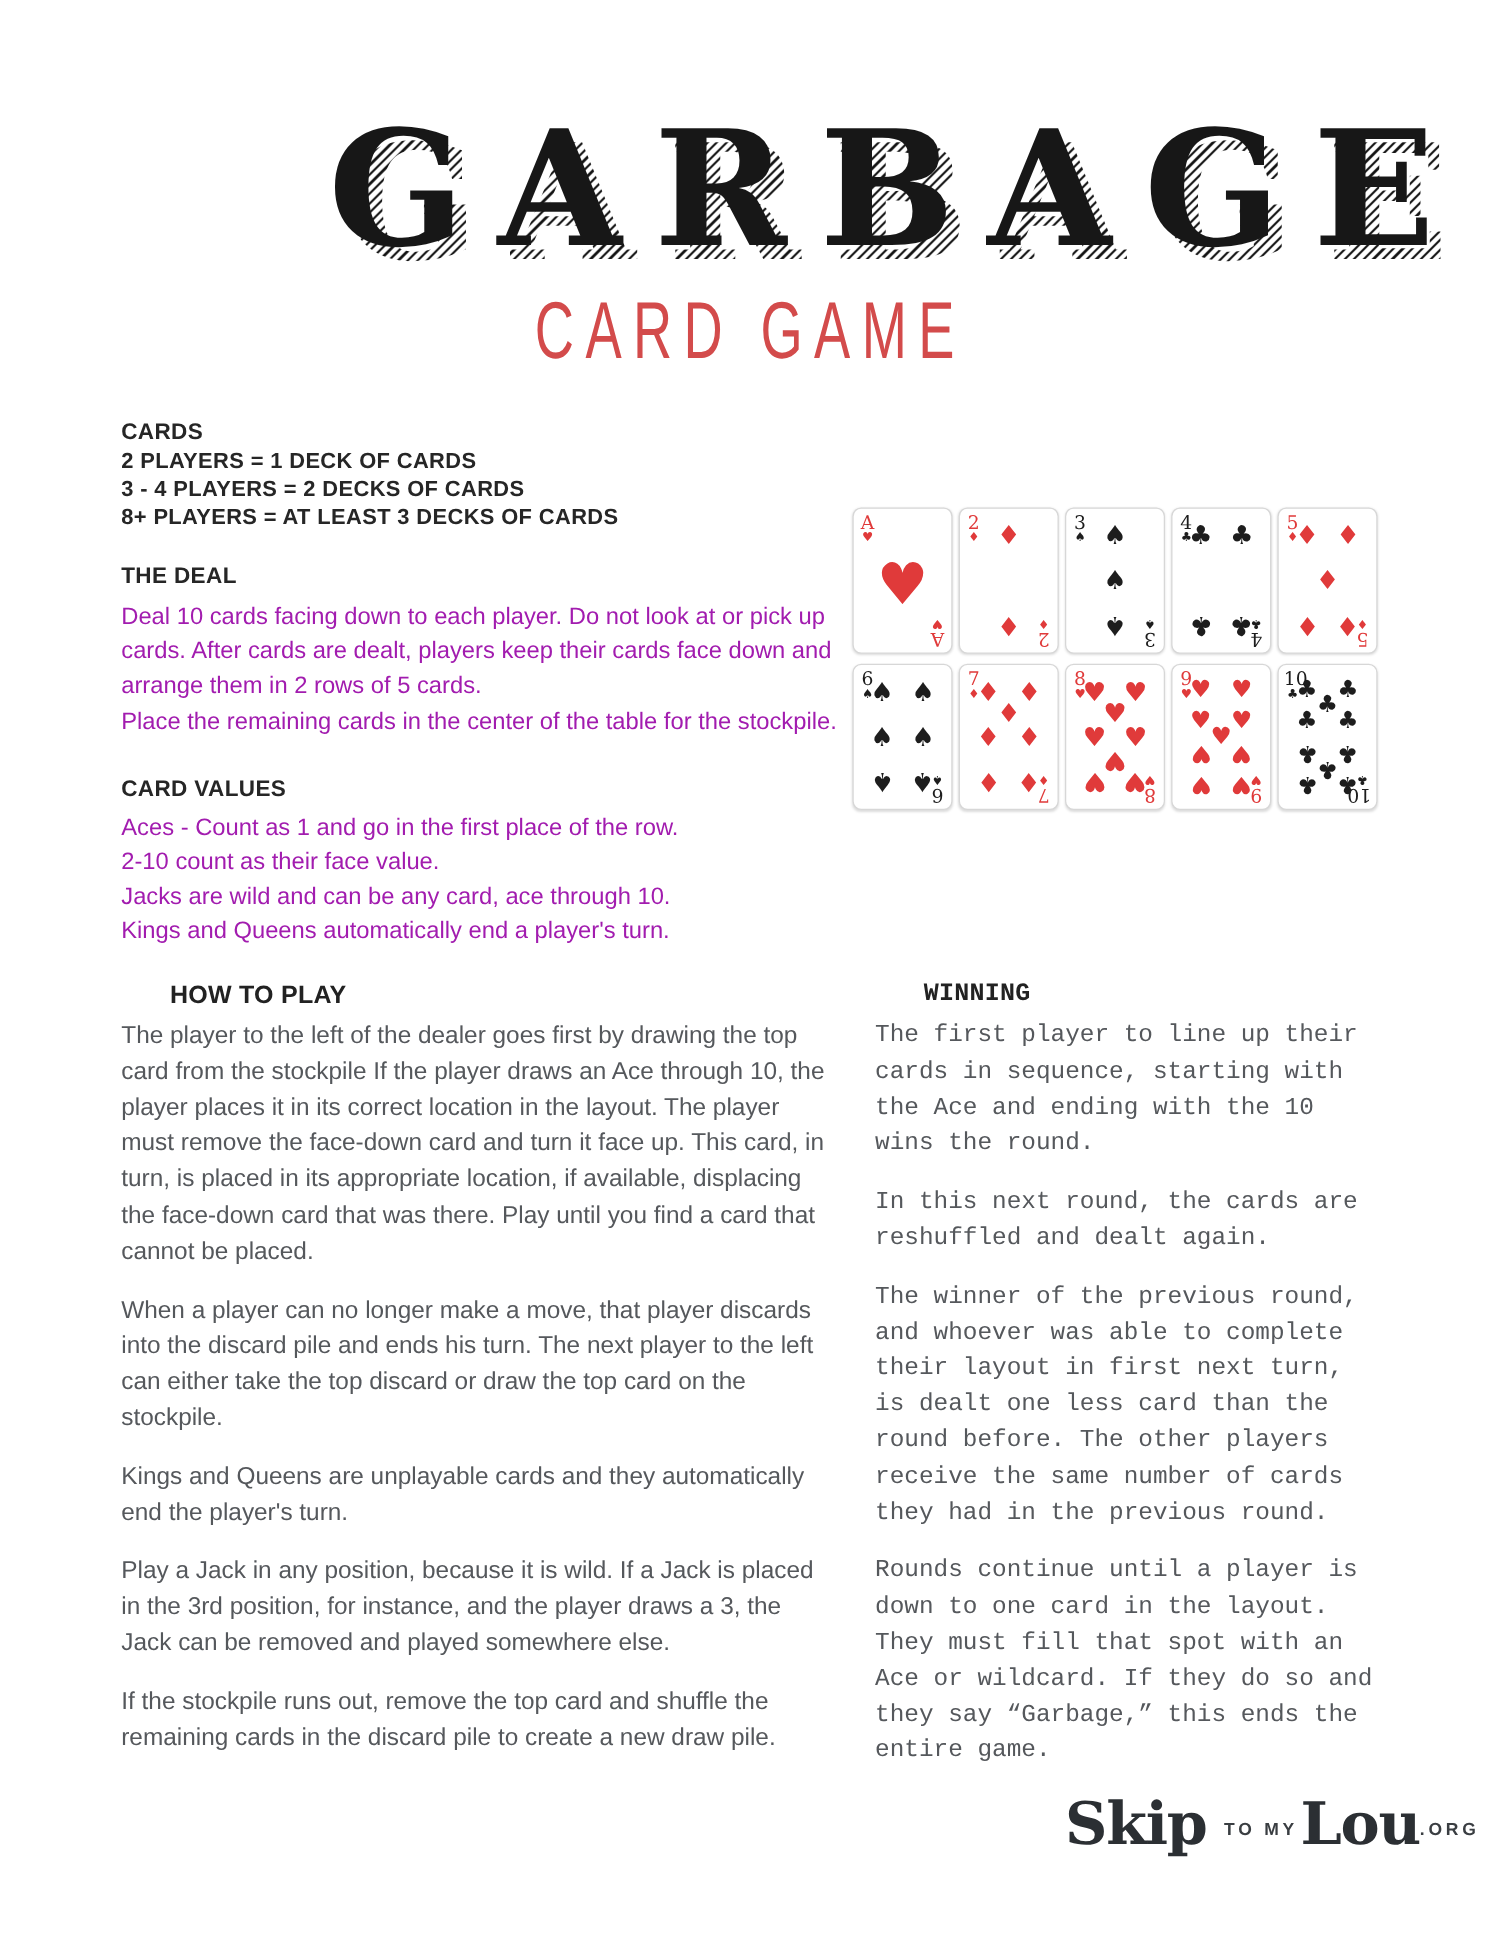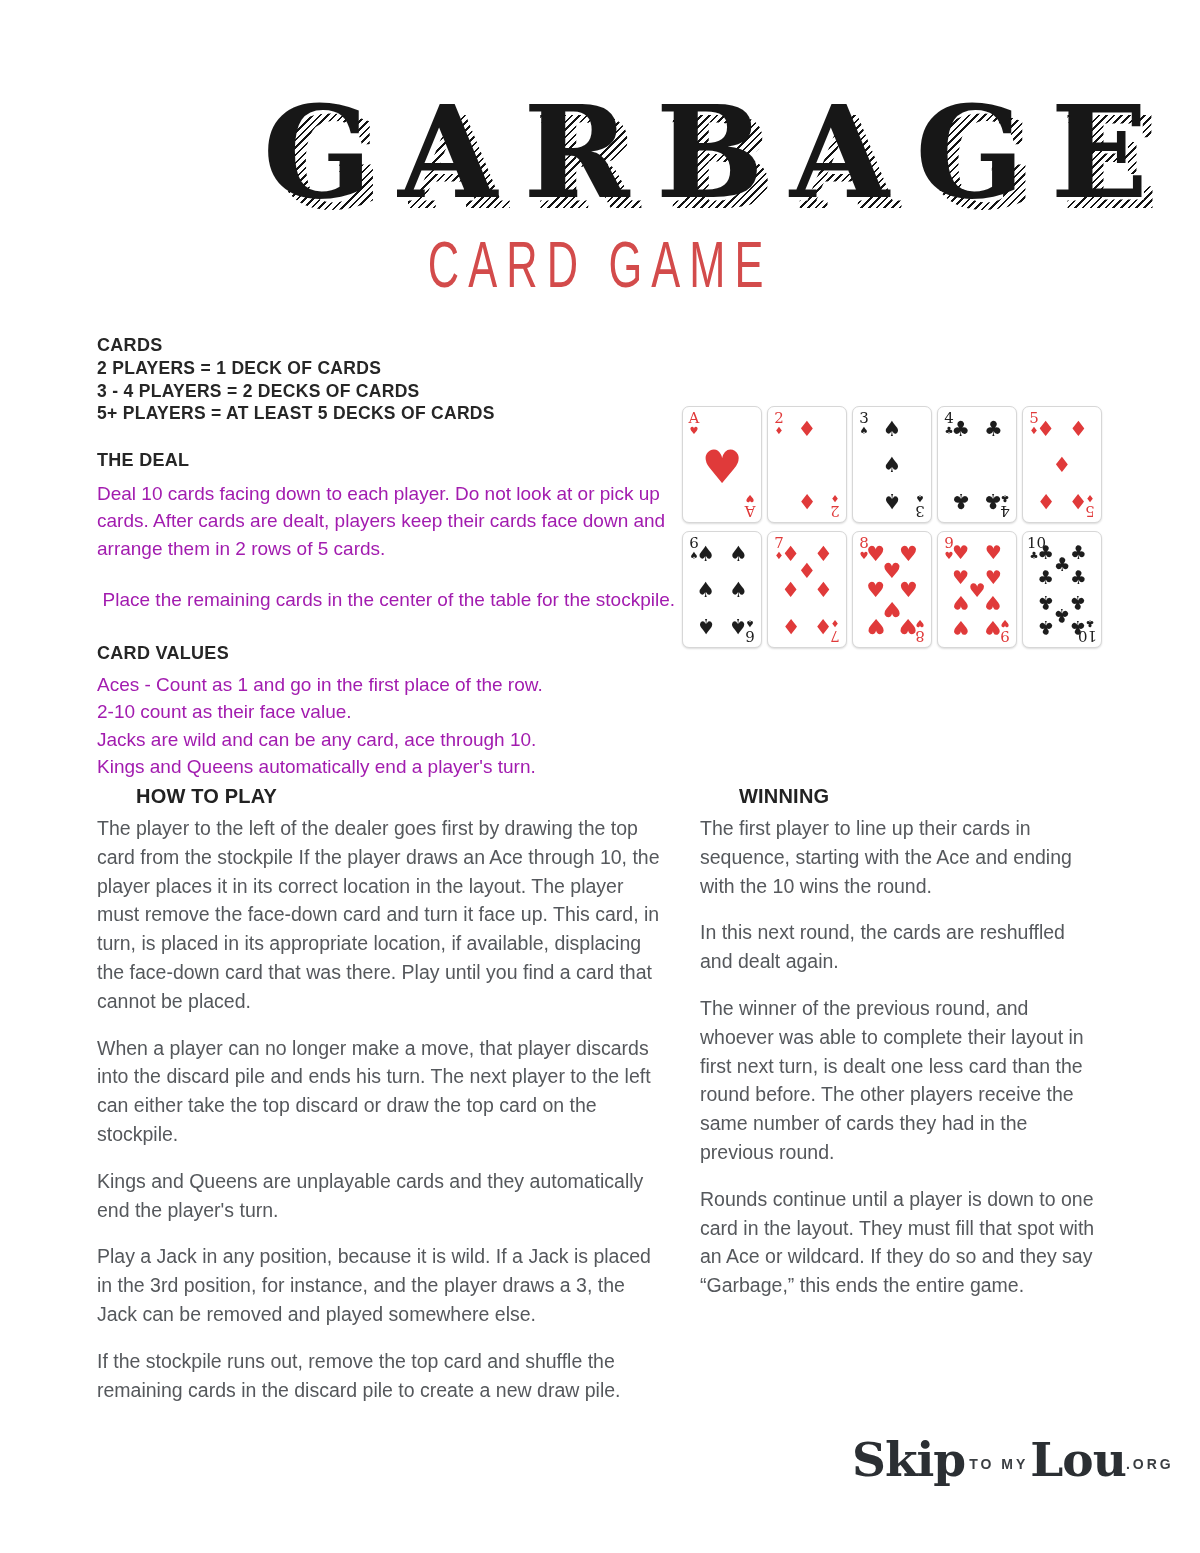--- a/index.html
+++ b/index.html
@@ -32,21 +32,21 @@
   
   .intro { position:absolute; left:97px; top:334px; width:578px; }
   .hd {
     font-size:18px; font-weight:700; color:#262626; letter-spacing:.3px;
     line-height:23px;
   }
   .bold-line { font-size:17.5px; font-weight:700; color:#262626; letter-spacing:.3px; line-height:22.5px; }
   .body-p { font-size:19px; color:#a21caf; line-height:27.5px; }
   .deal-block { margin-top:24px; }
   .deal-block .hd { margin-bottom:8px; }
-  .deal-block .body-p + .body-p { margin-top:24px;text-align:right; }
+  .deal-block .body-p + .body-p { margin-top:2px; }
   .values-block { margin-top:28px; }
   .values-block .hd { margin-bottom:6px; }
 
   
   .cards-grid {
     position:absolute; left:682px; top:406px; width:422px;
     display:grid; grid-template-columns:repeat(5,80px); gap:8px 5px;
   }
   .card {
     position:relative; width:80px; height:117px; background:#fff;
@@ -65,54 +65,54 @@
   }
   .card .pip.flip { transform:translate(-50%,-50%) rotate(180deg); }
   .card .pip.big { font-size:46px; }
   .card .pip.small { font-size:19px; }
   .red { color:#e03a3a; }
   .blk { color:#1d1d1d; }
 
   
   .col { position:absolute; top:784px; }
   .col-left  { left:97px;  width:566px; }
-  .col-right { left:700px; width:400px; }
+  .col-right { left:700px; width:400px;font-family:Liberation Mono, monospace; }
   .col h3 { font-size:20px; font-weight:700; color:#222; letter-spacing:.2px; line-height:1.2; margin-bottom:6px;margin-left:39px; }
   .col p { font-size:19.5px; color:#55585c; line-height:28.8px; margin-bottom:18px; }
 
   
   .logo { position:absolute; left:852px; top:1432px; white-space:nowrap; color:#2b2f33; }
   .logo .script {
     font-family:"DejaVu Serif", serif; font-weight:700;
     font-size:47px; letter-spacing:-1px;
   }
   .logo .caps {
     font-family:"Liberation Sans", sans-serif; font-size:14px; font-weight:700;
     letter-spacing:3px; color:#3a3e42; position:relative; top:-7px;
   }
-  .logo .caps.tomy { margin-left:4px; margin-right:2px; }
+  .logo .caps.tomy { margin-left:14px; margin-right:2px; }
 </style>
 </head>
 <body>
 
 <div class="page">
 
   <div class="title-wrap">
     <span class="title-text" data-text="GARBAGE">GARBAGE</span>
   </div>
   <div class="subtitle-wrap">
     <span class="subtitle">CARD GAME</span>
   </div>
 
   <div class="intro">
     <div class="cards-block">
       <div class="hd">CARDS</div>
       <div class="bold-line">2 PLAYERS = 1 DECK OF CARDS</div>
       <div class="bold-line">3 - 4 PLAYERS =  2 DECKS OF CARDS</div>
-      <div class="bold-line">5+ PLAYERS = AT LEAST 5 DECKS OF CARDS</div>
+      <div class="bold-line">8+ PLAYERS = AT LEAST 3 DECKS OF CARDS</div>
     </div>
 
     <div class="deal-block">
       <div class="hd">THE DEAL</div>
       <p class="body-p">Deal 10 cards facing down to each player. Do not look at or pick up cards.  After cards are dealt, players keep their cards face down and arrange them in 2 rows of 5 cards.</p>
       <p class="body-p">Place the remaining cards in the center of the table for the stockpile.</p>
     </div>
 
     <div class="values-block">
       <div class="hd">CARD VALUES</div>

